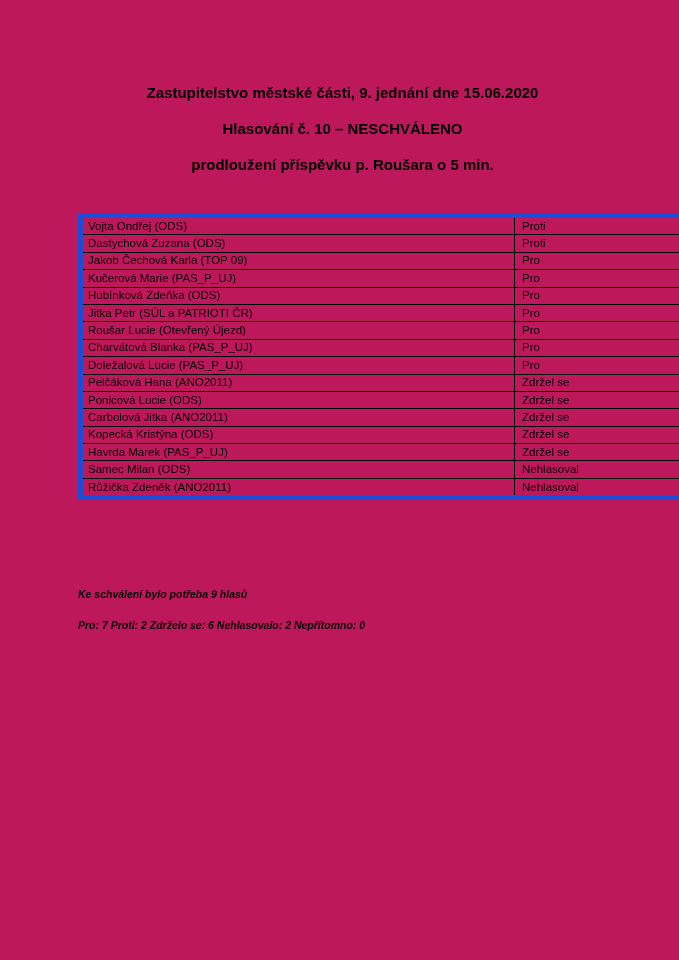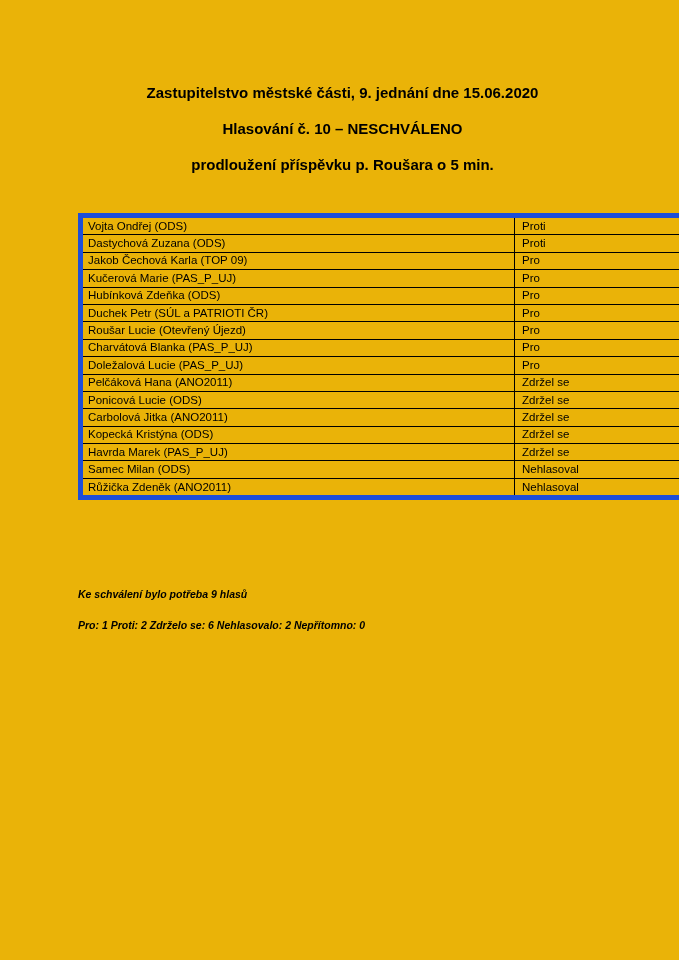--- a/index.html
+++ b/index.html
@@ -6,21 +6,21 @@
   body {
     width: 679px; height: 960px;
     background: #ffffff;
     font-family: "Liberation Sans", sans-serif;
     color: #000000;
     -webkit-font-smoothing: antialiased;
   }
   .page {
     position: relative;
     width: 679px; height: 960px;
-    background: #eab308;
+    background: #be185d;
     overflow: hidden;
   }
   .header {
     position: absolute;
     left: 78px; top: 83px; width: 529px;
     text-align: center;
   }
   .header p {
     margin: 0 0 17px 0;
     font-weight: bold;
@@ -94,21 +94,21 @@
       <td class="name-cell">Kučerová Marie (PAS_P_UJ)</td>
       <td class="vote-cell">Pro</td>
     </tr>
 
     <tr>
       <td class="name-cell">Hubínková Zdeňka (ODS)</td>
       <td class="vote-cell">Pro</td>
     </tr>
 
     <tr>
-      <td class="name-cell">Duchek Petr (SÚL a PATRIOTI ČR)</td>
+      <td class="name-cell">Jitka Petr (SÚL a PATRIOTI ČR)</td>
       <td class="vote-cell">Pro</td>
     </tr>
 
     <tr>
       <td class="name-cell">Roušar Lucie (Otevřený Újezd)</td>
       <td class="vote-cell">Pro</td>
     </tr>
 
     <tr>
       <td class="name-cell">Charvátová Blanka (PAS_P_UJ)</td>
@@ -153,16 +153,16 @@
 
     <tr>
       <td class="name-cell">Růžička Zdeněk (ANO2011)</td>
       <td class="vote-cell">Nehlasoval</td>
     </tr>
   </tbody>
   </table>
 
   <div class="summary">
     <p>Ke schválení bylo potřeba 9 hlasů</p>
-    <p>Pro: 1 Proti: 2 Zdrželo se: 6 Nehlasovalo: 2 Nepřítomno: 0</p>
+    <p>Pro: 7 Proti: 2 Zdrželo se: 6 Nehlasovalo: 2 Nepřítomno: 0</p>
   </div>
 
 </div>
 
 </body></html>

